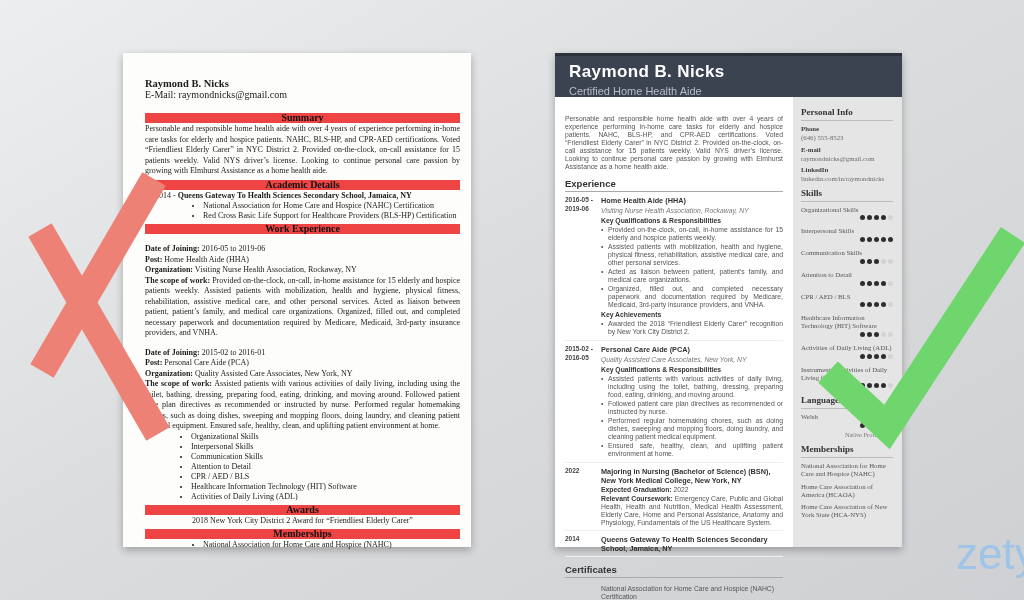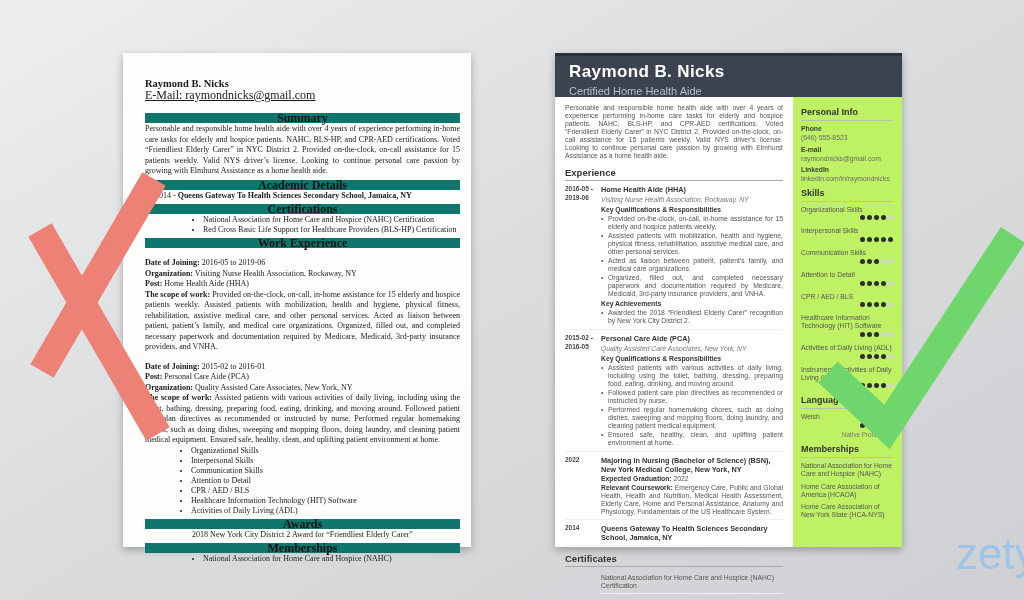--- a/index.html
+++ b/index.html
@@ -12,24 +12,24 @@
 
   
   .bad-page {
     position:absolute; left:123px; top:53px; width:348px; height:494px;
     background:#fdfdfc; box-shadow:0 3px 8px rgba(0,0,0,.28);
     padding:25px 11px 0 22px;
     font-family:"Liberation Serif", serif; color:#1b1b1b;
     font-size:8px; line-height:10.5px;
   }
   .bad-name { font-size:10.5px; font-weight:bold; line-height:12px; }
-  .bad-contact { font-size:12px; line-height:10px;text-decoration:underline; }
+  .bad-contact { font-size:10px; line-height:10px; }
   .bar {
-    background:#0f766e; color:#111; text-align:center; font-weight:bold;
-    font-size:12px; line-height:10px; margin:3px 0 1px 0;
+    background:#ef4444; color:#111; text-align:center; font-weight:bold;
+    font-size:10px; line-height:10px; margin:3px 0 1px 0;
   }
   .bar-first { margin-top:13px; }
   .jtext { margin:0; text-align:justify; }
   .acad { padding-left:34px; text-indent:-24px; }
   ul.blist { margin:0; padding:0; list-style:disc; }
   ul.blist li { margin-left:58px; line-height:10px; }
   ul.blist.narrow li { margin-left:46px; }
   .job { margin-top:10px; }
   .job2 { margin-top:9px; }
   .centered { text-align:center; }
@@ -39,41 +39,41 @@
     position:absolute; left:555px; top:53px; width:347px; height:494px;
     background:#ffffff; box-shadow:0 3px 8px rgba(0,0,0,.28);
   }
   .good-header {
     height:44px; background:#3b4250; border-top:3px solid #2c323c;
     padding:6px 0 0 14px;
   }
   .good-name { color:#ffffff; font-size:17px; font-weight:bold; letter-spacing:.4px; line-height:19px; }
   .good-title { color:#b9bec7; font-size:11px; margin-top:4px; }
   .good-body { display:flex; height:450px; }
-  .good-main { width:238px; padding:7px 10px 0 10px; font-size:6.8px; color:#555; }
+  .good-main { width:238px; padding:18px 10px 0 10px; font-size:6.8px; color:#555; }
   .gsummary { margin:0 0 2px 0; text-align:justify; line-height:8px; }
   .sec-title {
     font-size:9.5px; font-weight:bold; color:#333;
     border-bottom:1px solid #a9a9a9; padding-bottom:2px; margin:7px 0 0 0;
   }
   .entry { display:flex; padding:4px 0 3px 0; border-bottom:1px solid #efefef; }
   .entry.last { border-bottom:none; }
   .edate { width:36px; flex:none; font-weight:bold; color:#444; font-size:6.5px; line-height:8.5px; }
   .ebody { flex:1; line-height:8px; }
   .role { font-weight:bold; font-size:7.3px; color:#333; line-height:9px; }
   .company { font-style:italic; color:#777; margin:2px 0 2px 0; }
   .sub { font-weight:bold; color:#333; margin:2px 0 1px 0; }
   ul.gb { margin:0; padding:0; list-style:none; }
   ul.gb li { position:relative; padding-left:7px; text-align:justify; line-height:8px; margin-bottom:1px; }
   ul.gb li::before { content:"•"; position:absolute; left:0; top:0; }
   .eline { text-align:justify; margin-top:1px; }
   .eline b { color:#333; }
   .cert-line { padding:3px 0; border-bottom:1px solid #efefef; }
 
-  .good-side { flex:1; background:#bef264; padding:10px 9px 0 8px; font-size:6.8px; color:#555; }
+  .good-side { flex:1; background:#e5e5e5; padding:10px 9px 0 8px; font-size:6.8px; color:#555;font-family:Liberation Serif, serif; }
   .side-title {
     font-size:9px; font-weight:bold; color:#333;
     border-bottom:1px solid #bcbcbc; padding-bottom:3px; margin:0 0 4px 0;
   }
   .side-gap { margin-top:5px; }
   .pi-label { font-weight:bold; color:#3d3d3d; margin-top:4px; }
   .pi-value { color:#6a6a6a; margin-top:2px; line-height:7.5px; }
   .skill { margin-bottom:6px; }
   .skill-label { color:#555; line-height:7.8px; }
   .dots { text-align:right; margin-top:2px; line-height:6px; }
@@ -97,31 +97,30 @@
 <div class="bad-page">
   <div class="bad-name">Raymond B. Nicks</div>
   <div class="bad-contact">E-Mail: raymondnicks@gmail.com</div>
 
   <div class="bar bar-first">Summary</div>
   <p class="jtext">Personable and responsible home health aide with over 4 years of experience performing in-home care tasks for elderly and hospice patients. NAHC, BLS-HP, and CPR-AED certifications. Voted “Friendliest Elderly Carer” in NYC District 2. Provided on-the-clock, on-call assistance for 15 patients weekly. Valid NYS driver’s license. Looking to continue personal care passion by growing with Elmhurst Assistance as a home health aide.</p>
 
   <div class="bar">Academic Details</div>
   <div class="acad"><span>2014 - </span><b>Queens Gateway To Health Sciences Secondary School, Jamaica, NY</b></div>
 
-  <div class="bar">Certifications</div>
   <ul class="blist">
     <li>National Association for Home Care and Hospice (NAHC) Certification</li>
     <li>Red Cross Basic Life Support for Healthcare Providers (BLS-HP) Certification</li>
   </ul>
 
   <div class="bar">Work Experience</div>
   <div class="job">
     <div><b>Date of Joining:</b> <span>2016-05 to 2019-06</span></div>
+    <div><b>Post:</b> <span>Home Health Aide (HHA)</span></div>
     <div><b>Organization:</b> <span>Visiting Nurse Health Association, Rockaway, NY</span></div>
-    <div><b>Post:</b> <span>Home Health Aide (HHA)</span></div>
     <p class="jtext"><b>The scope of work:</b> <span>Provided on-the-clock, on-call, in-home assistance for 15 elderly and hospice patients weekly. Assisted patients with mobilization, health and hygiene, physical fitness, rehabilitation, assistive medical care, and other personal services. Acted as liaison between patient, patient’s family, and medical care organizations. Organized, filled out, and completed necessary paperwork and documentation required by Medicare, Medicaid, 3rd-party insurance providers, and VNHA.</span></p>
   </div>
   <div class="job job2">
     <div><b>Date of Joining:</b> <span>2015-02 to 2016-01</span></div>
     <div><b>Post:</b> <span>Personal Care Aide (PCA)</span></div>
     <div><b>Organization:</b> <span>Quality Assisted Care Associates, New York, NY</span></div>
     <p class="jtext"><b>The scope of work:</b> <span>Assisted patients with various activities of daily living, including using the toilet, bathing, dressing, preparing food, eating, drinking, and moving around. Followed patient care plan directives as recommended or instructed by nurse. Performed regular homemaking chores, such as doing dishes, sweeping and mopping floors, doing laundry, and cleaning patient medical equipment. Ensured safe, healthy, clean, and uplifting patient environment at home.</span></p>
   </div>
 
   <ul class="blist narrow">

